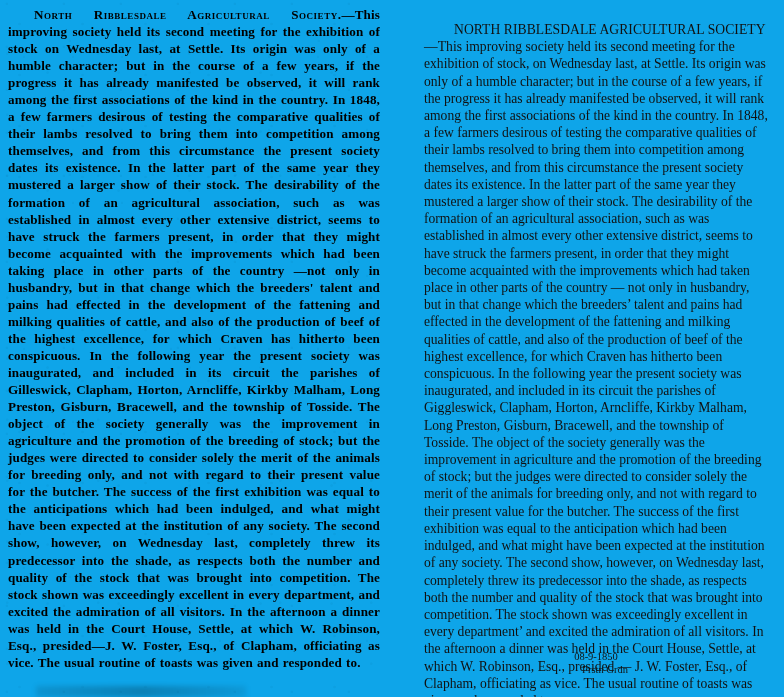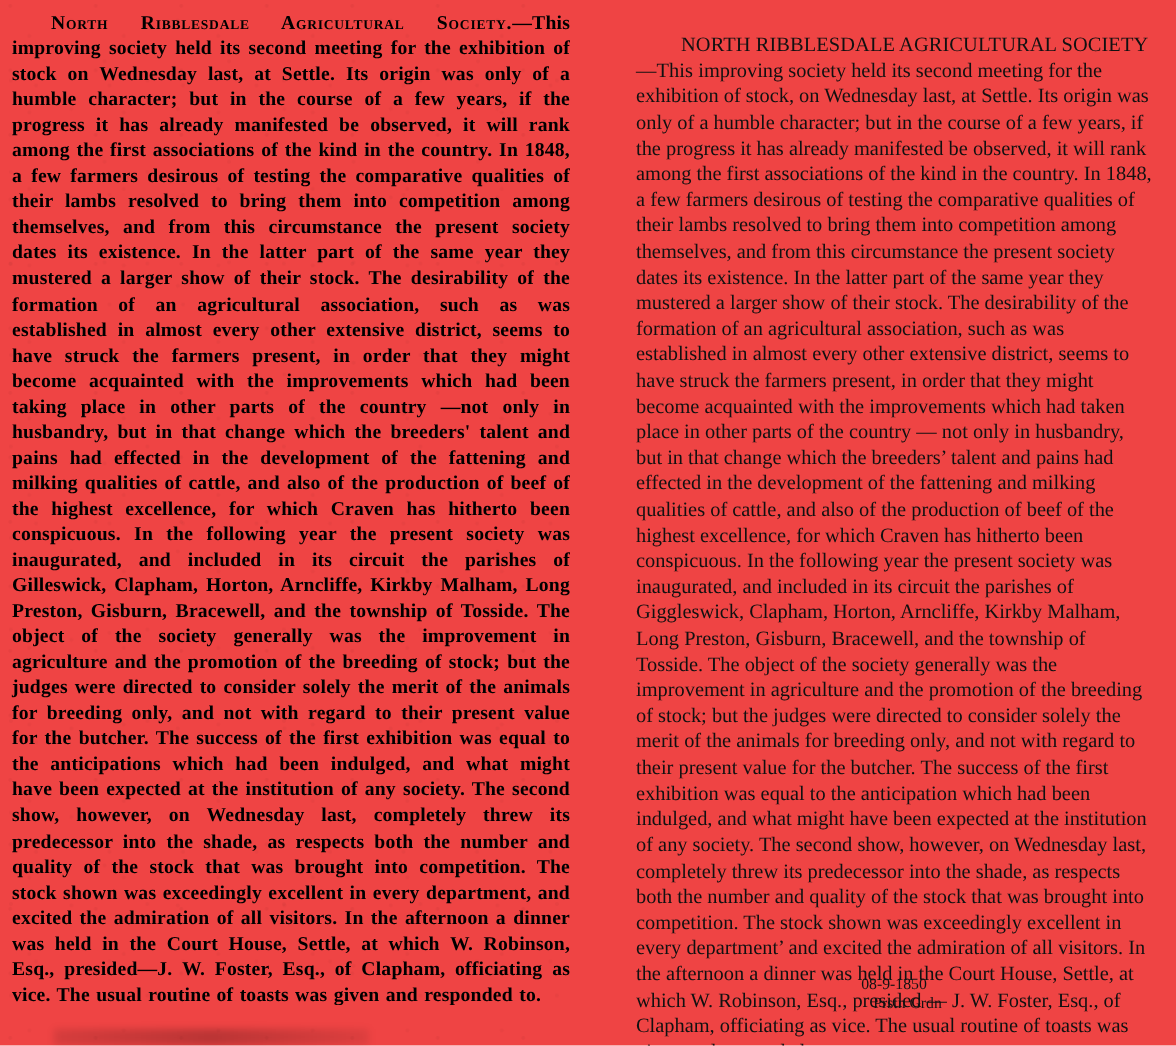--- a/index.html
+++ b/index.html
@@ -13,21 +13,21 @@
     height: 697px;
     position: relative;
     overflow: hidden;
     font-family: "Liberation Serif", "DejaVu Serif", serif;
     color: #0a0a0a;
   }
 
   #page {
     position: absolute;
     inset: 0;
-    background: #ef4444;
+    background: #0ea5e9;
   }
 
   
   .scan-column {
     position: absolute;
     left: 8px;
     top: 6px;
     width: 372px;
     font-family: "Liberation Serif", "DejaVu Serif", serif;
     font-size: 13.1px;

